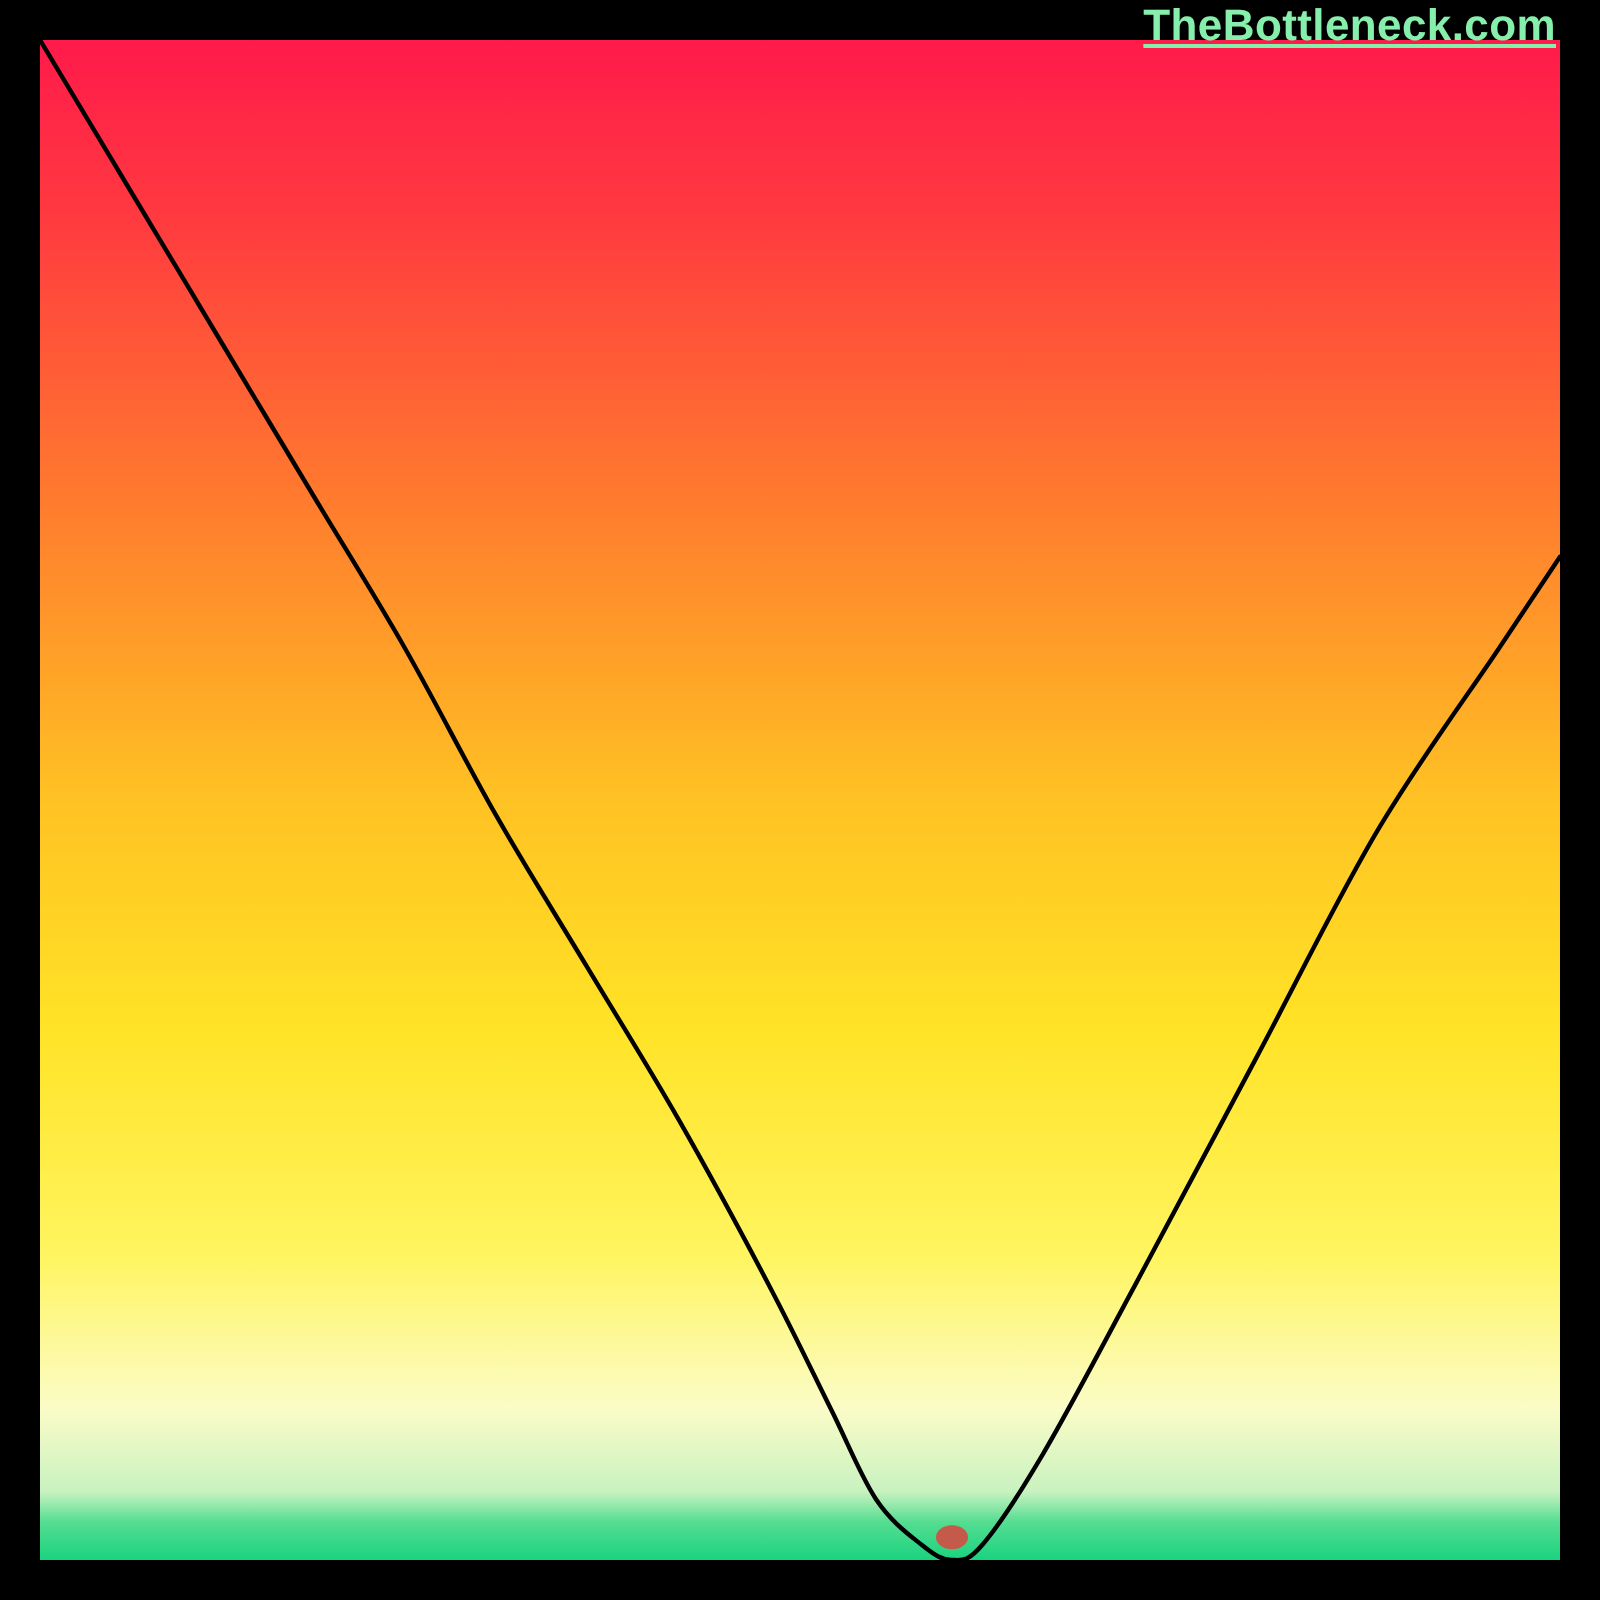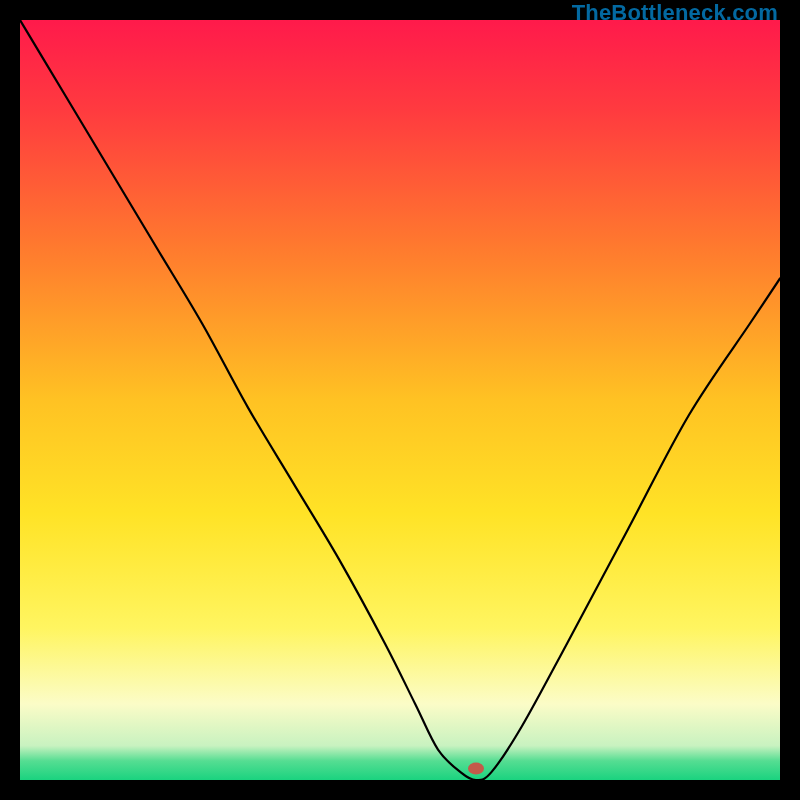--- a/index.html
+++ b/index.html
@@ -23,26 +23,27 @@
     position: absolute;
     left: 0;
     top: 0;
     width: 760px;
     height: 760px;
   }
   .watermark {
     position: absolute;
     top: 0px;
     right: 22px;
-    color: #0369a1;
+    color: #86efac;
     font-size: 22px;
     font-weight: 600;
     letter-spacing: 0.2px;
     z-index: 10;
     user-select: none;
+    text-decoration: underline;
   }
   svg {
     display: block;
   }
 </style>
 </head>
 <body>
 
 <div class="frame">
 

